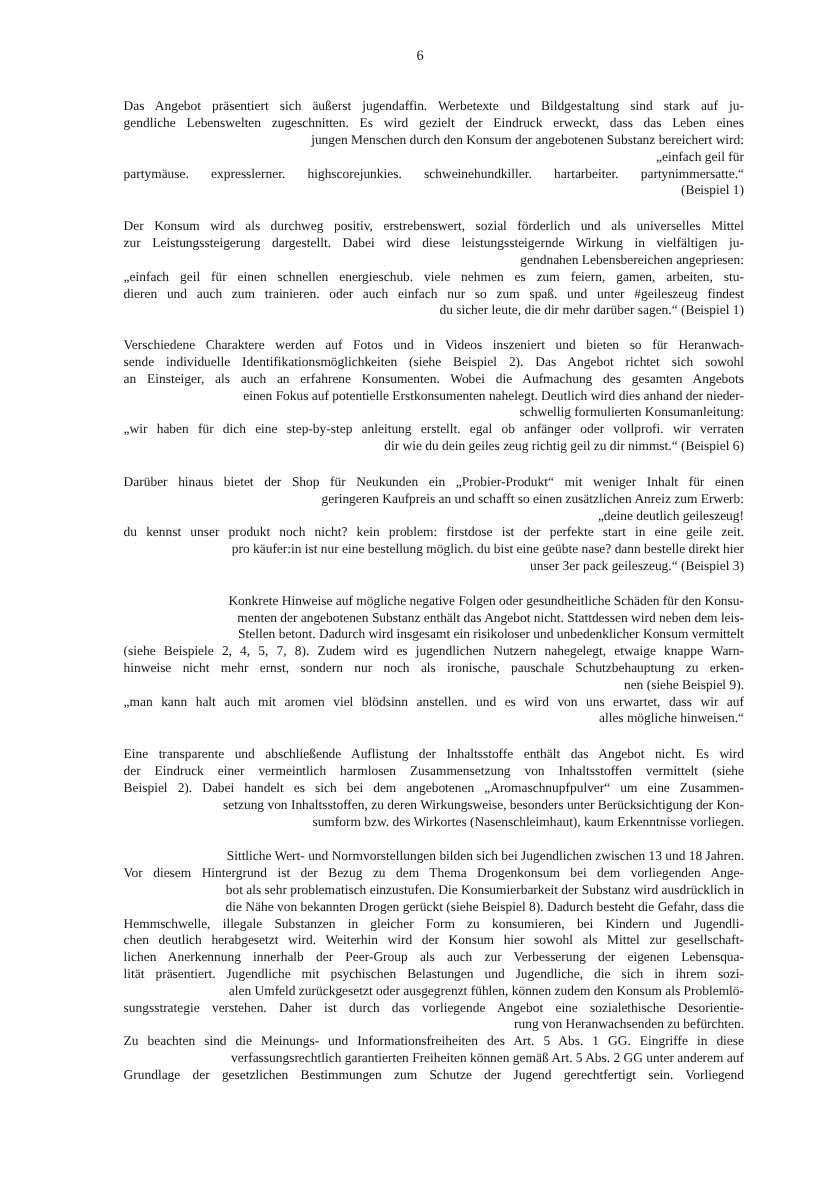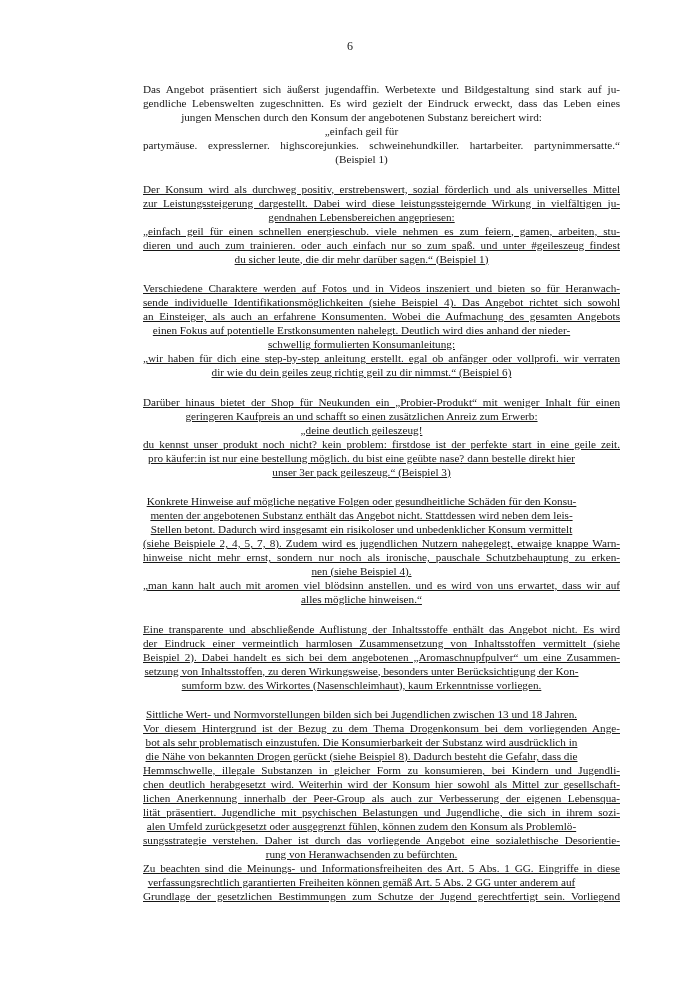--- a/index.html
+++ b/index.html
@@ -25,32 +25,31 @@
     font-size: 12px;
     line-height: 14px;
   }
   .docbody {
     position: absolute;
     top: 82px;
     left: 103px;
     width: 517px;
     font-size: 11.2px;
   }
-  .para + .para { margin-top: 15.5px; text-decoration: underline; }
+  .para + .para { margin-top: 15.5px; }
   .line {
     height: 14px;
     line-height: 14px;
     white-space: nowrap;
-    text-align: center;
+    text-align: right;
   }
   .line.just {
     white-space: normal;
     text-align: justify;
     text-align-last: justify;
-    margin-left: 40px;
   }
 </style>
 </head>
 <body>
 
 <div class="sheet">
   <div class="pagenum">6</div>
   <div class="docbody" id="docbody">
       <div class="para">
         <div class="line just"><span>Das Angebot präsentiert sich äußerst jugendaffin. Werbetexte und Bildgestaltung sind stark auf ju-</span></div>
@@ -63,42 +62,42 @@
       <div class="para">
         <div class="line just"><span>Der Konsum wird als durchweg positiv, erstrebenswert, sozial förderlich und als universelles Mittel</span></div>
         <div class="line just"><span>zur Leistungssteigerung dargestellt. Dabei wird diese leistungssteigernde Wirkung in vielfältigen ju-</span></div>
         <div class="line"><span>gendnahen Lebensbereichen angepriesen:</span></div>
         <div class="line just"><span>„einfach geil für einen schnellen energieschub. viele nehmen es zum feiern, gamen, arbeiten, stu-</span></div>
         <div class="line just"><span>dieren und auch zum trainieren. oder auch einfach nur so zum spaß. und unter #geileszeug findest</span></div>
         <div class="line"><span>du sicher leute, die dir mehr darüber sagen.“ (Beispiel 1)</span></div>
       </div>
       <div class="para">
         <div class="line just"><span>Verschiedene Charaktere werden auf Fotos und in Videos inszeniert und bieten so für Heranwach-</span></div>
-        <div class="line just"><span>sende individuelle Identifikationsmöglichkeiten (siehe Beispiel 4). Das Angebot richtet sich sowohl</span></div>
+        <div class="line just"><span>sende individuelle Identifikationsmöglichkeiten (siehe Beispiel 2). Das Angebot richtet sich sowohl</span></div>
         <div class="line just"><span>an Einsteiger, als auch an erfahrene Konsumenten. Wobei die Aufmachung des gesamten Angebots</span></div>
         <div class="line"><span>einen Fokus auf potentielle Erstkonsumenten nahelegt. Deutlich wird dies anhand der nieder-</span></div>
         <div class="line"><span>schwellig formulierten Konsumanleitung:</span></div>
         <div class="line just"><span>„wir haben für dich eine step-by-step anleitung erstellt. egal ob anfänger oder vollprofi. wir verraten</span></div>
         <div class="line"><span>dir wie du dein geiles zeug richtig geil zu dir nimmst.“ (Beispiel 6)</span></div>
       </div>
       <div class="para">
         <div class="line just"><span>Darüber hinaus bietet der Shop für Neukunden ein „Probier-Produkt“ mit weniger Inhalt für einen</span></div>
         <div class="line"><span>geringeren Kaufpreis an und schafft so einen zusätzlichen Anreiz zum Erwerb:</span></div>
         <div class="line"><span>„deine deutlich geileszeug!</span></div>
         <div class="line just"><span>du kennst unser produkt noch nicht? kein problem: firstdose ist der perfekte start in eine geile zeit.</span></div>
         <div class="line"><span>pro käufer:in ist nur eine bestellung möglich. du bist eine geübte nase? dann bestelle direkt hier</span></div>
         <div class="line"><span>unser 3er pack geileszeug.“ (Beispiel 3)</span></div>
       </div>
       <div class="para">
         <div class="line"><span>Konkrete Hinweise auf mögliche negative Folgen oder gesundheitliche Schäden für den Konsu-</span></div>
         <div class="line"><span>menten der angebotenen Substanz enthält das Angebot nicht. Stattdessen wird neben dem leis-</span></div>
         <div class="line"><span>Stellen betont. Dadurch wird insgesamt ein risikoloser und unbedenklicher Konsum vermittelt</span></div>
         <div class="line just"><span>(siehe Beispiele 2, 4, 5, 7, 8). Zudem wird es jugendlichen Nutzern nahegelegt, etwaige knappe Warn-</span></div>
         <div class="line just"><span>hinweise nicht mehr ernst, sondern nur noch als ironische, pauschale Schutzbehauptung zu erken-</span></div>
-        <div class="line"><span>nen (siehe Beispiel 4).</span></div>
+        <div class="line"><span>nen (siehe Beispiel 9).</span></div>
         <div class="line just"><span>„man kann halt auch mit aromen viel blödsinn anstellen. und es wird von uns erwartet, dass wir auf</span></div>
         <div class="line"><span>alles mögliche hinweisen.“</span></div>
       </div>
       <div class="para">
         <div class="line just"><span>Eine transparente und abschließende Auflistung der Inhaltsstoffe enthält das Angebot nicht. Es wird</span></div>
         <div class="line just"><span>der Eindruck einer vermeintlich harmlosen Zusammensetzung von Inhaltsstoffen vermittelt (siehe</span></div>
         <div class="line just"><span>Beispiel 2). Dabei handelt es sich bei dem angebotenen „Aromaschnupfpulver“ um eine Zusammen-</span></div>
         <div class="line"><span>setzung von Inhaltsstoffen, zu deren Wirkungsweise, besonders unter Berücksichtigung der Kon-</span></div>
         <div class="line"><span>sumform bzw. des Wirkortes (Nasenschleimhaut), kaum Erkenntnisse vorliegen.</span></div>
       </div>

